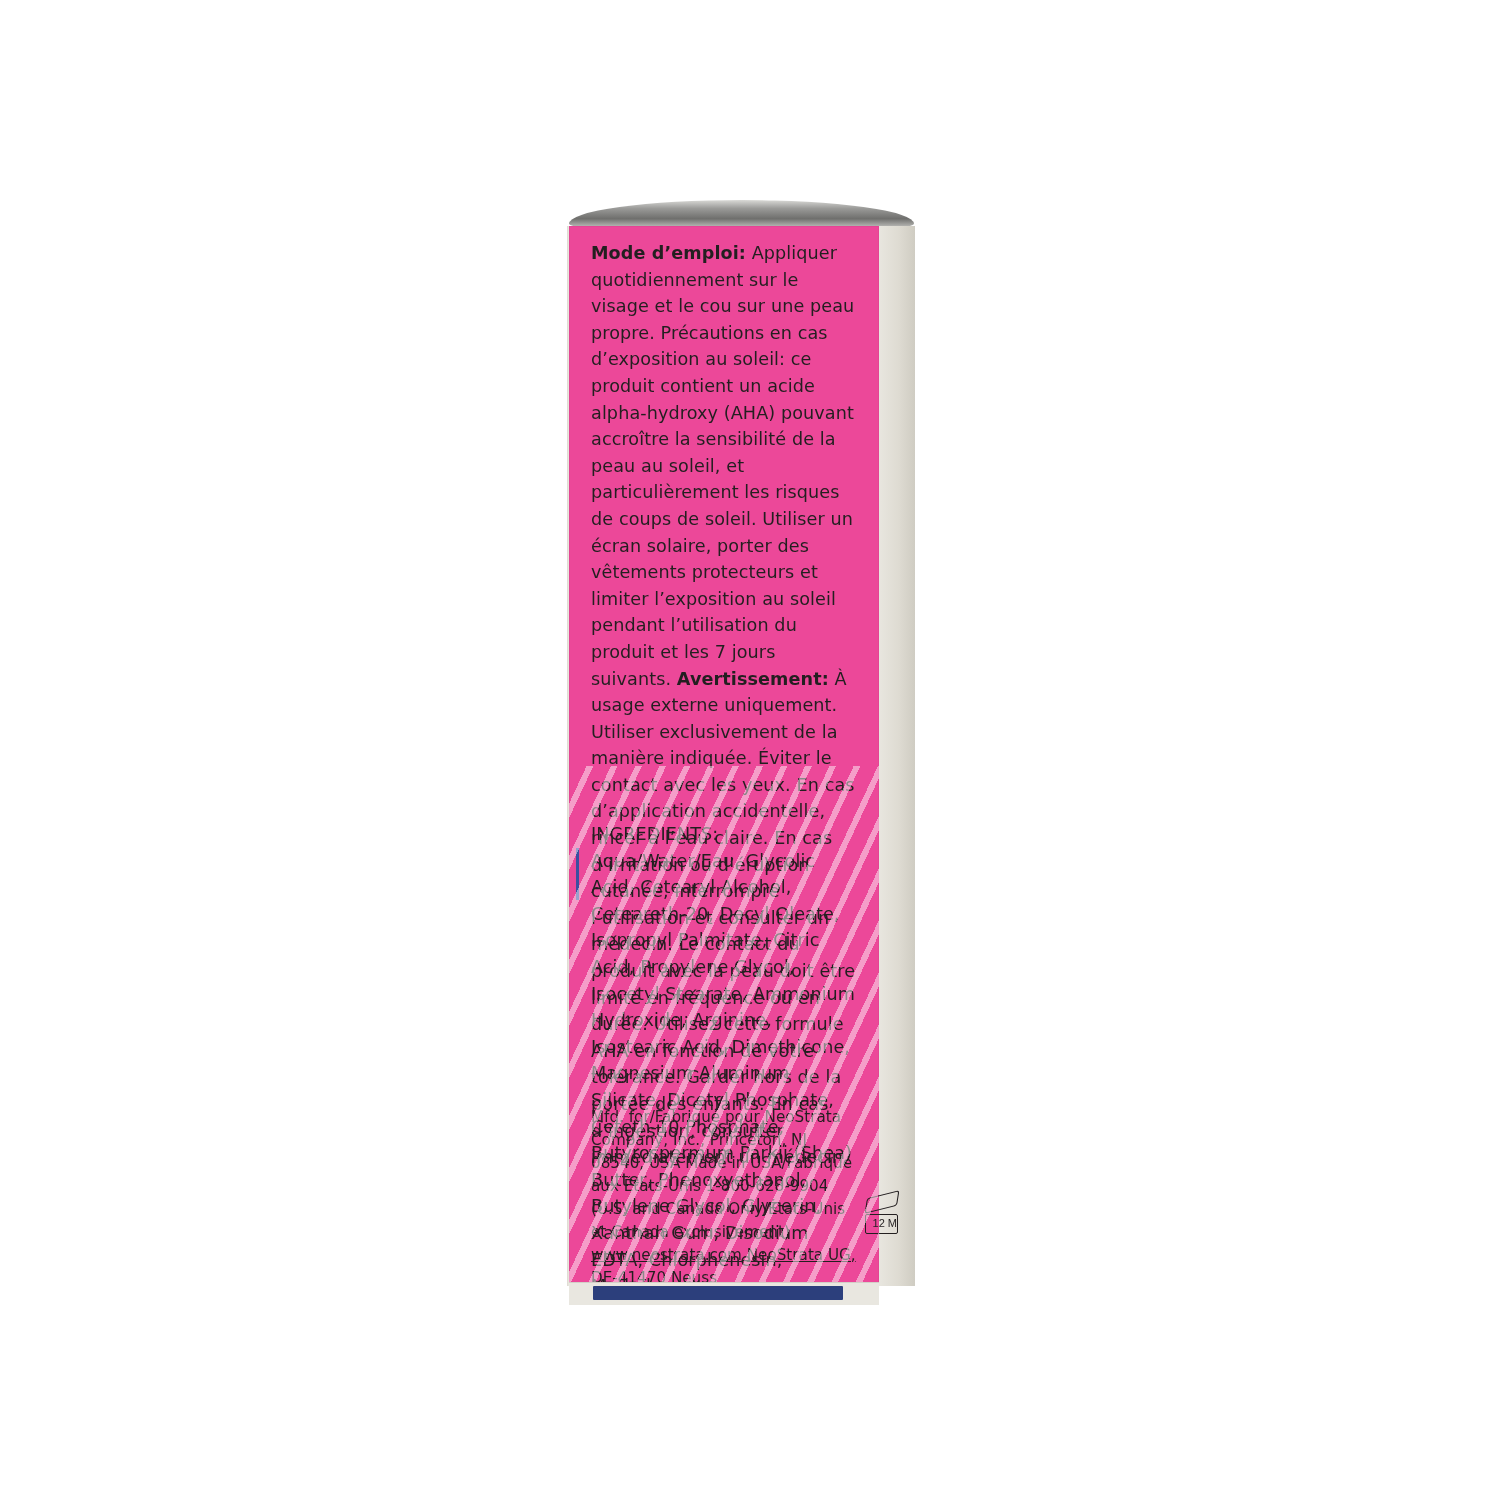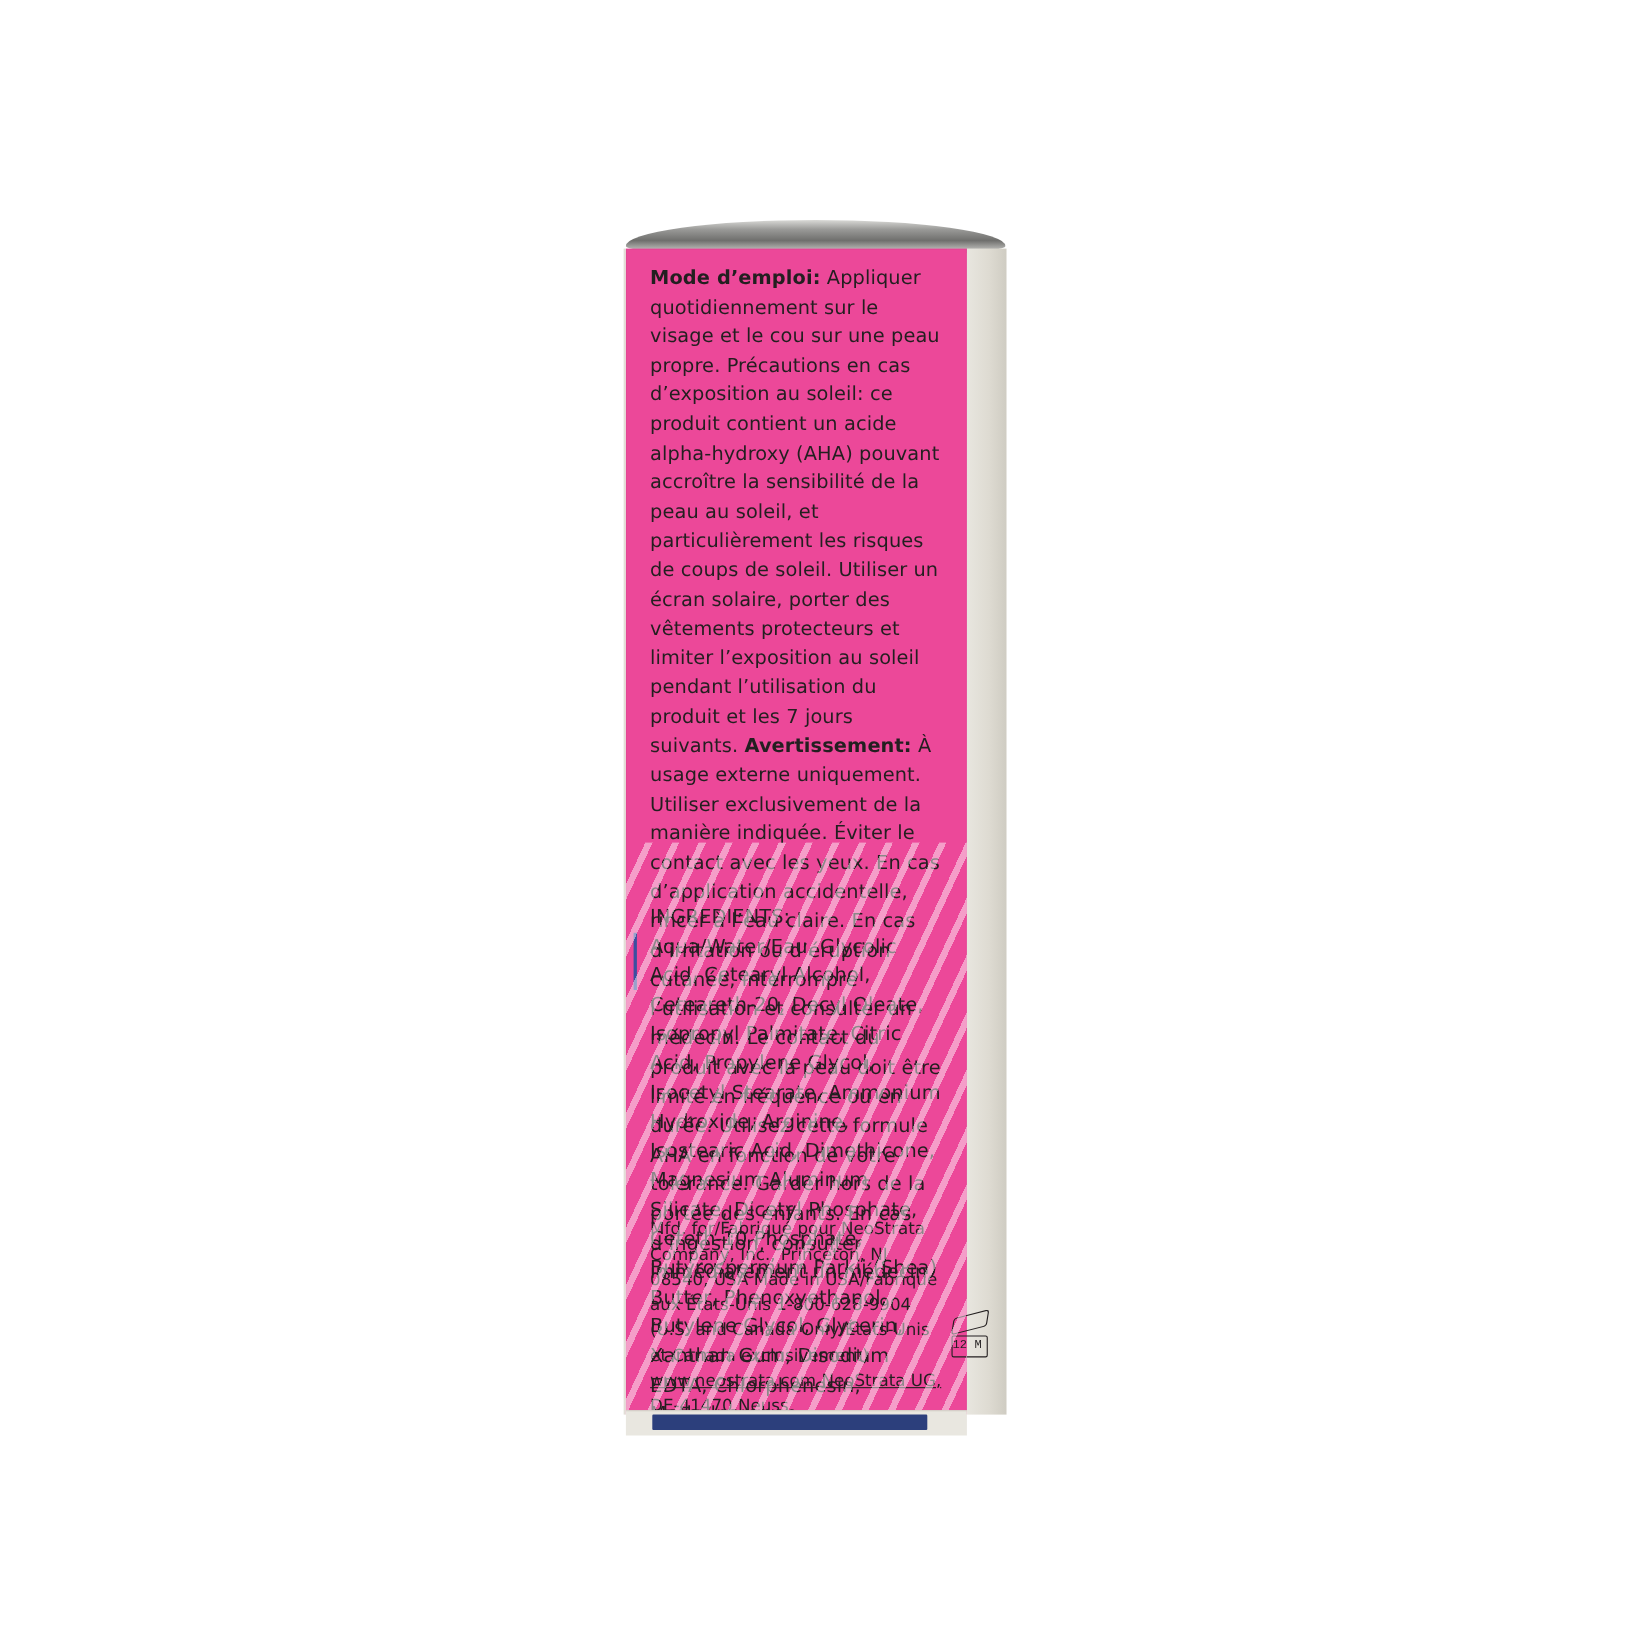--- a/index.html
+++ b/index.html
@@ -161,24 +161,24 @@
     left: 0px;
     top: 20px;
     width: 33px;
     height: 20px;
     border: 1.6px solid #231f20;
     border-radius: 2px;
     box-sizing: border-box;
   }
   #pao .jar span {
     display: block;
-    text-align: left;
+    text-align: right;
     font-size: 11px;
     line-height: 17px;
-    font-family: Liberation Mono, monospace;
+    font-family: Liberation Sans, sans-serif;
     color: #231f20;
   }
 </style>
 </head>
 <body>
 
 <div id="package">
 
   <div id="box-top"></div>
   <div id="fold-left"></div>

